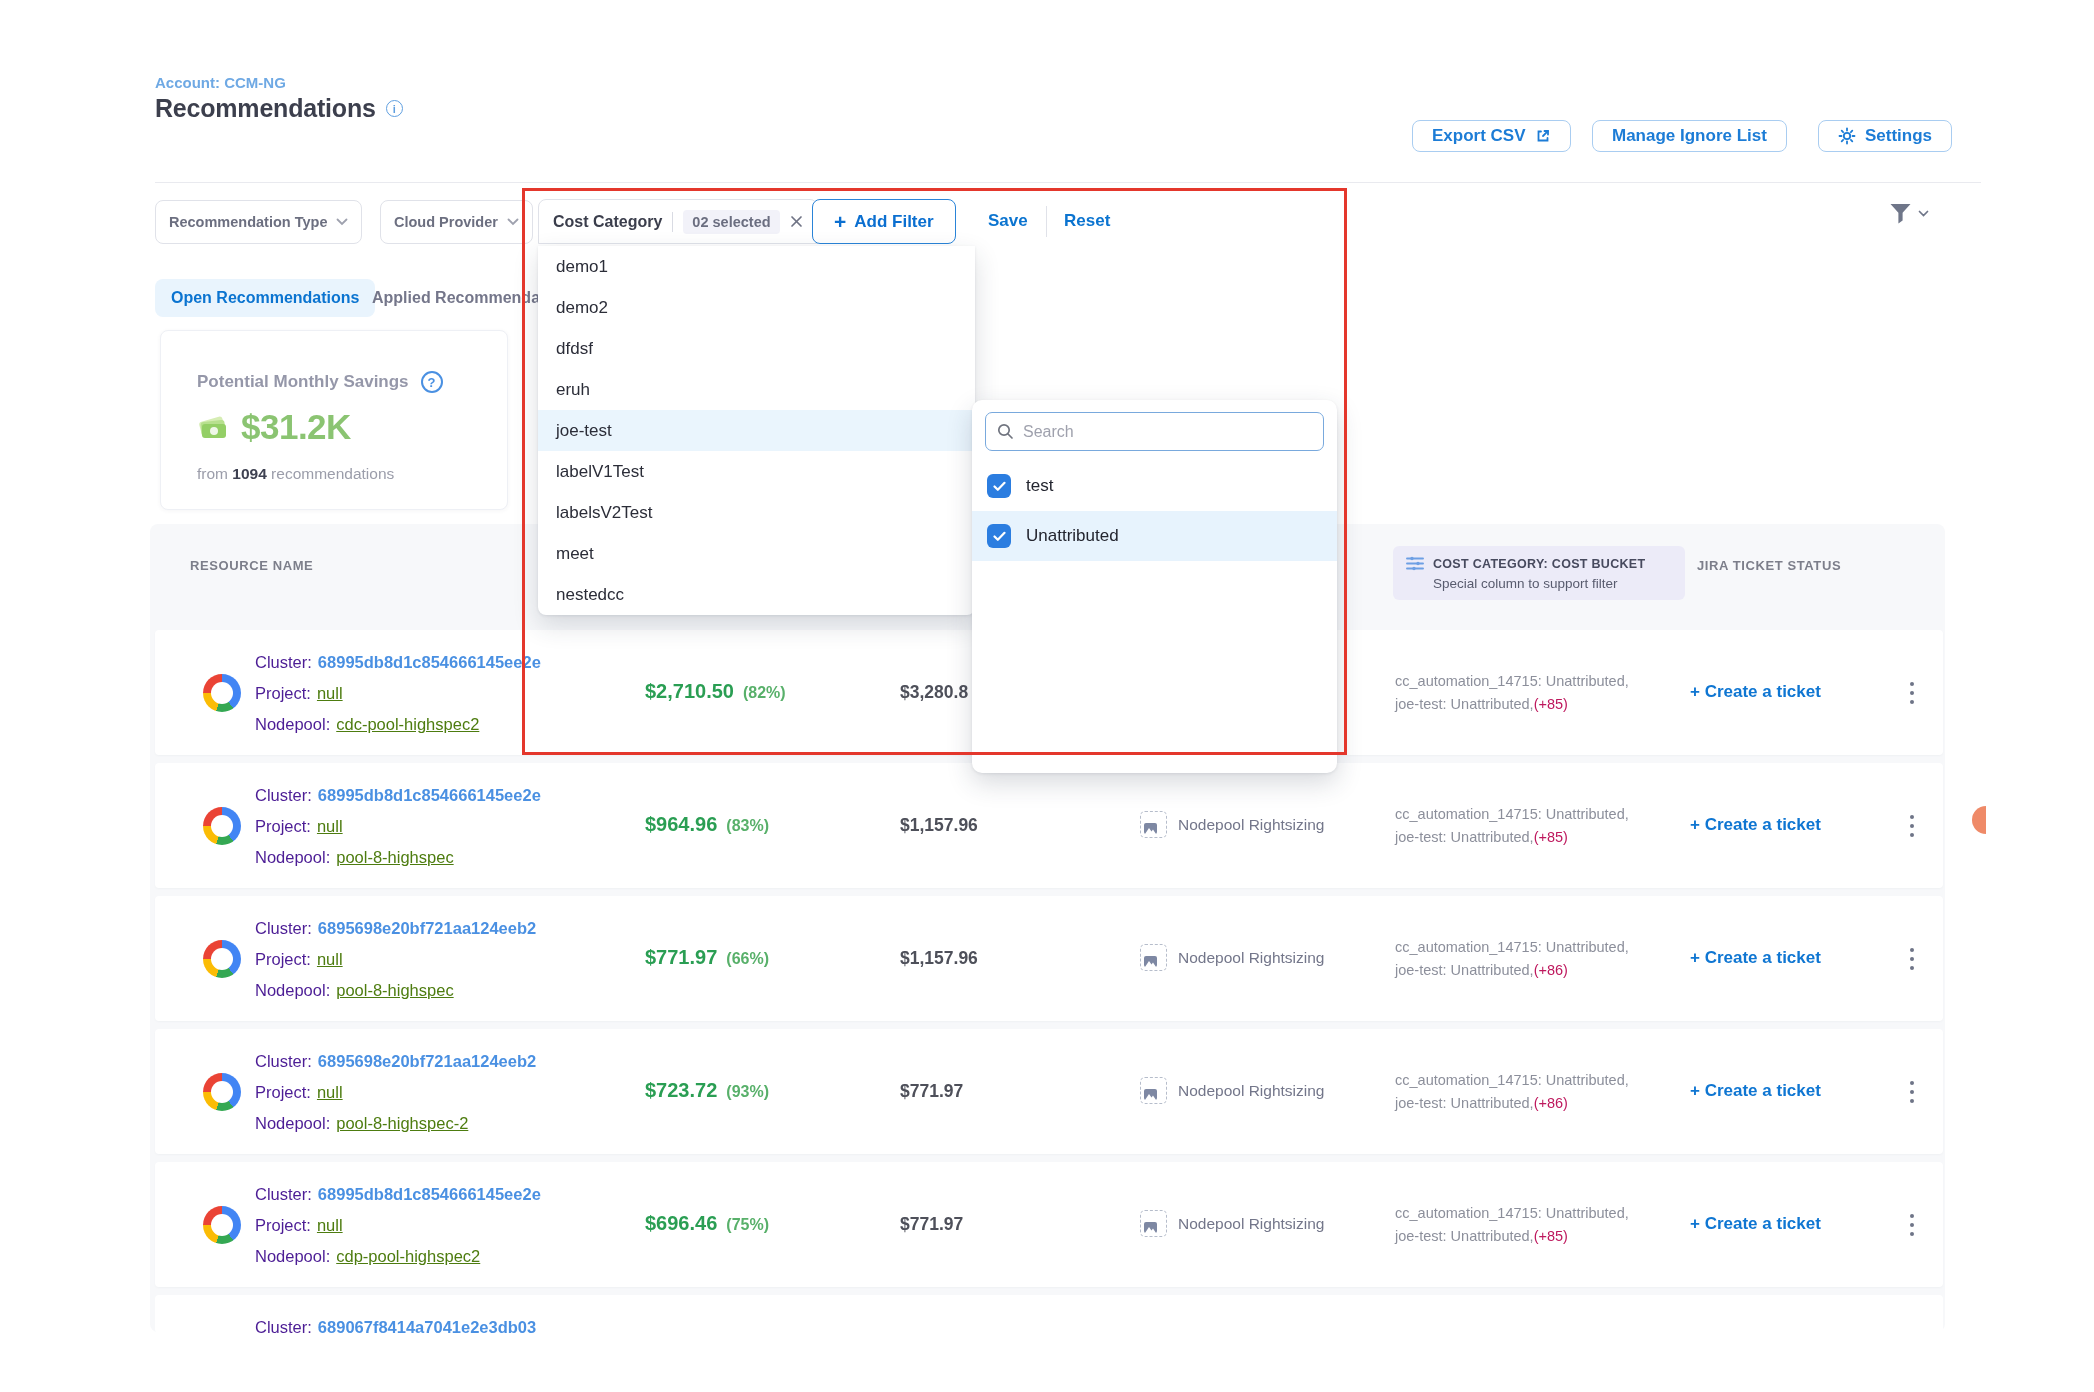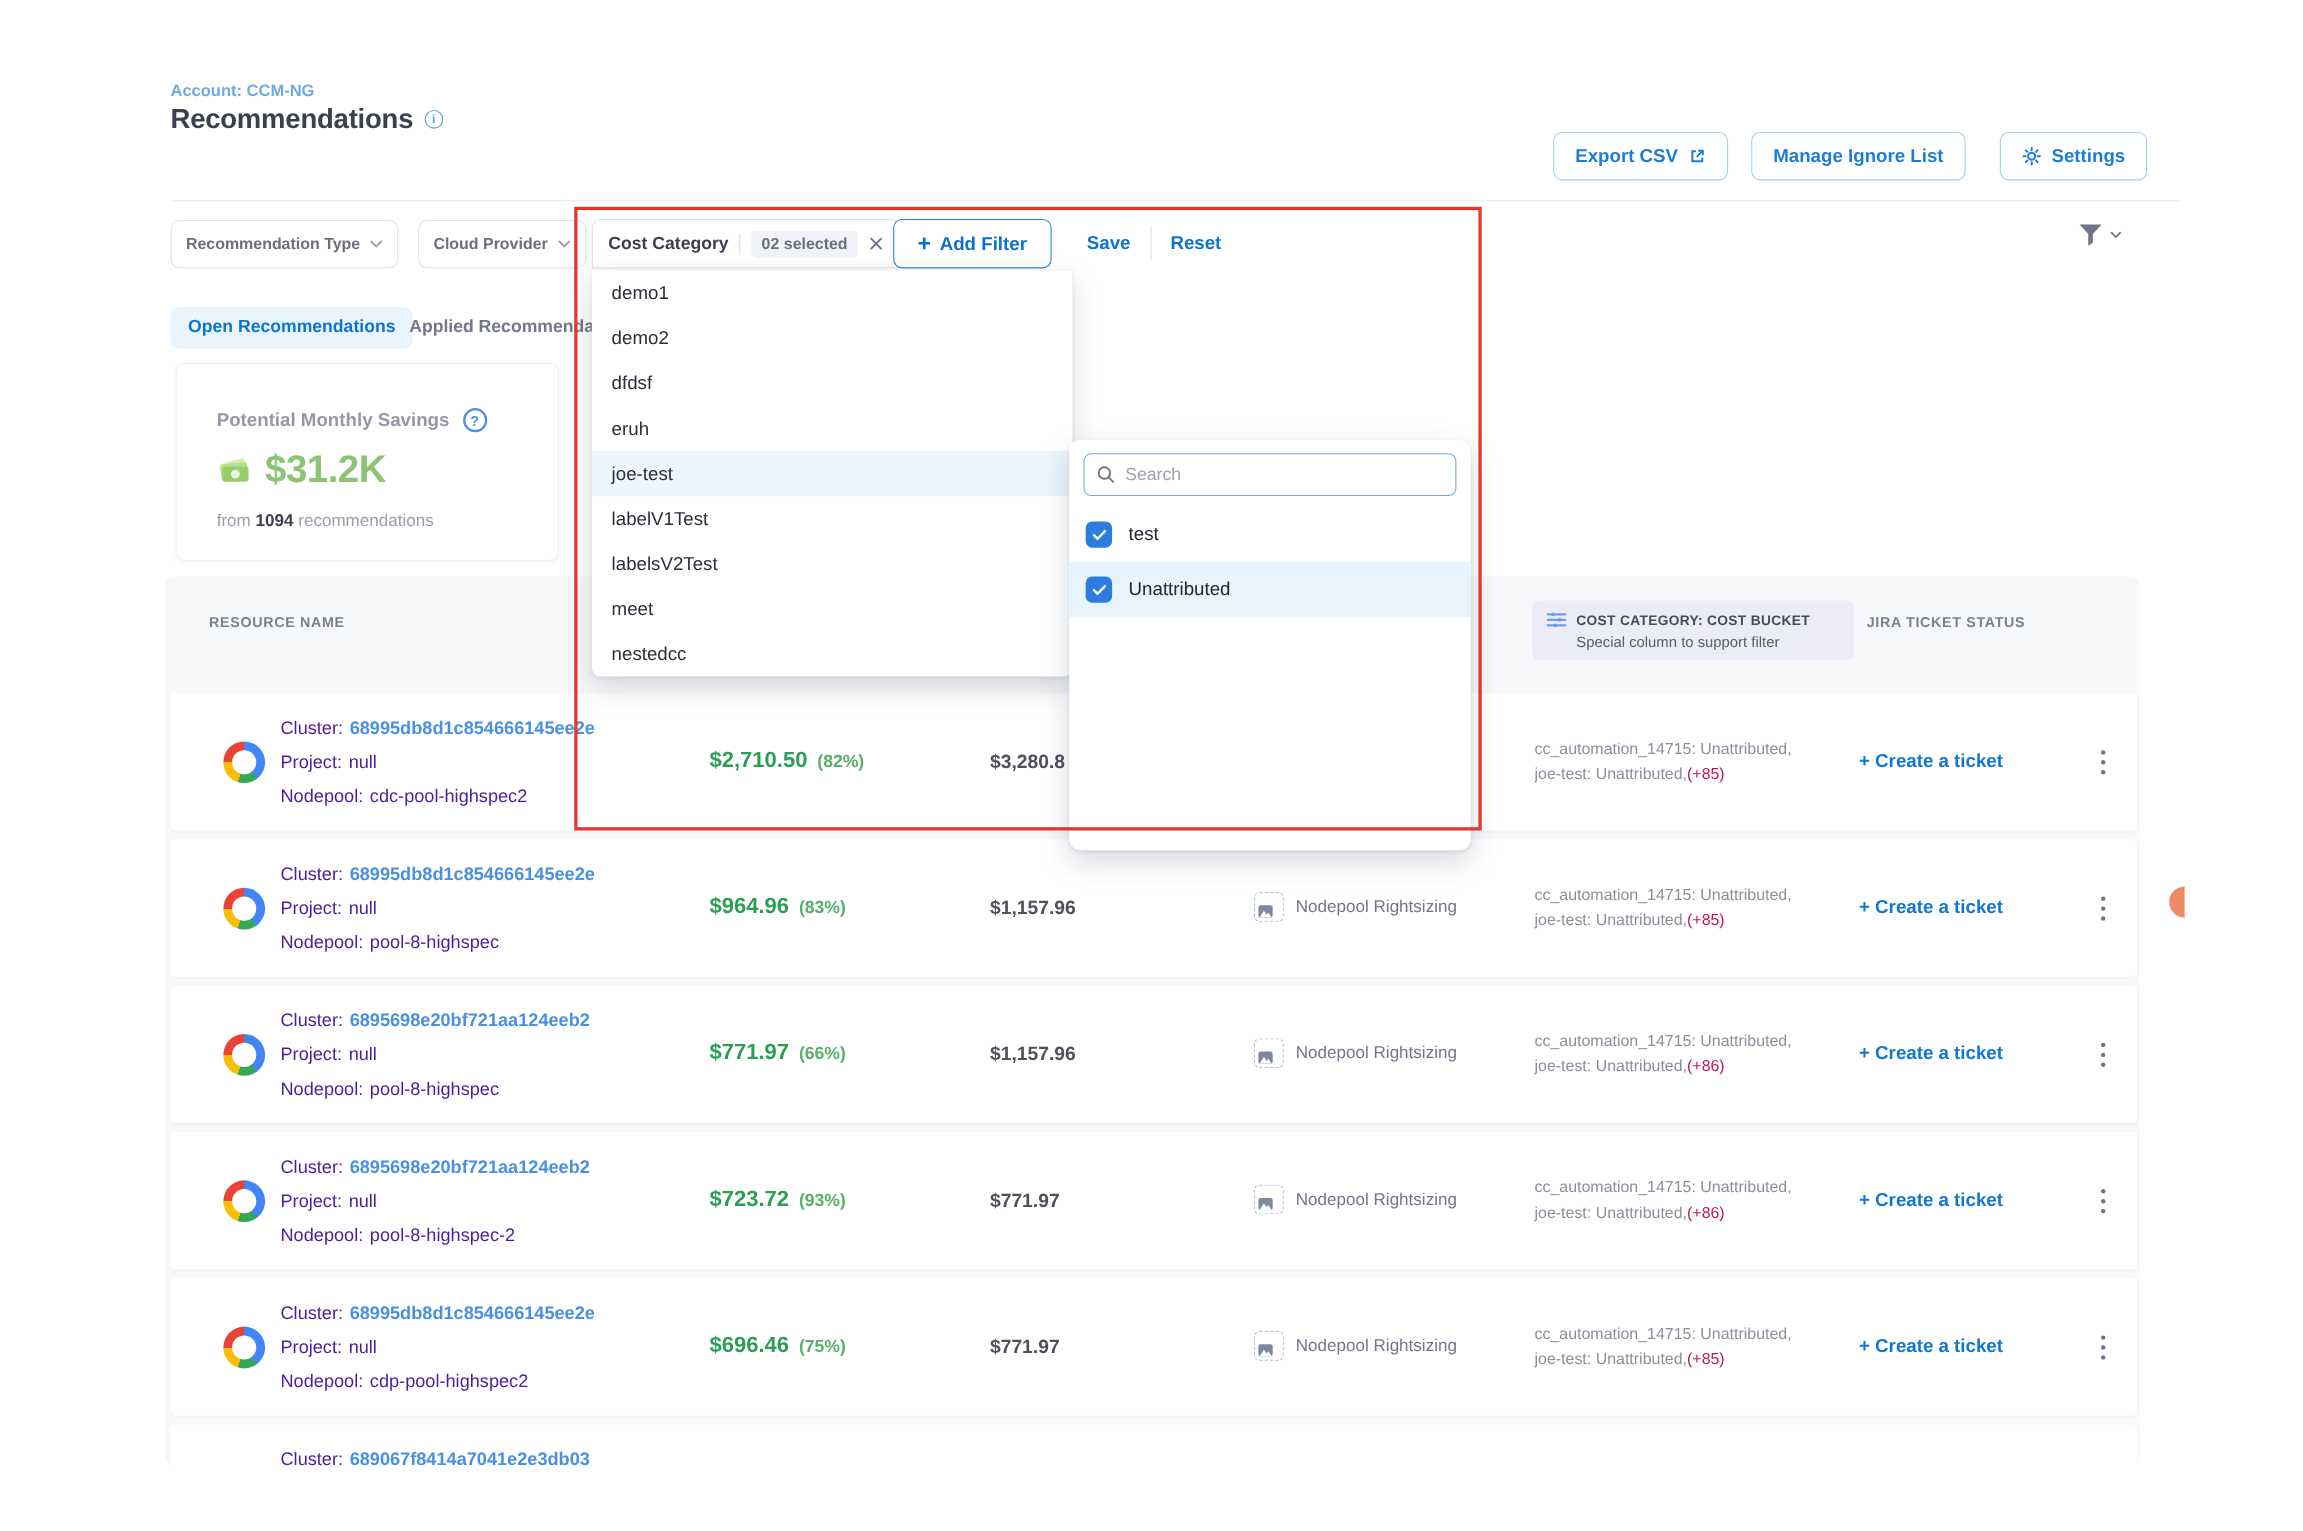--- a/index.html
+++ b/index.html
@@ -6,21 +6,21 @@
   html, body { width: 2094px; height: 1392px; overflow: hidden; }
   body { position: relative; background: #ffffff; font-family: "Liberation Sans", sans-serif; color: #3c3f4d; }
   .abs { position: absolute; }
 
   
   .account-link { left: 155px; top: 74px; font-size: 15px; font-weight: 600; color: #6fa9e4; text-align: right; }
   .page-title-row { left: 155px; top: 94px; display: flex; align-items: center; gap: 10px; }
   .page-title { font-size: 25px; font-weight: 700; color: #3c3f4d; letter-spacing: -0.2px; }
   .info-icon { width: 17px; height: 17px; border: 1.5px solid #5f9fe0; border-radius: 50%; color: #5f9fe0;
     font-size: 11px; display: flex; align-items: center; justify-content: center; font-weight: 700; }
-  .hbtn { top: 120px; height: 44px; display: inline-flex; align-items: center; gap: 9px; padding: 0 19px;
+  .hbtn { top: 120px; height: 32px; display: inline-flex; align-items: center; gap: 9px; padding: 0 19px;
     background: #fff; border: 1.5px solid #a9cdf1; border-radius: 8px; color: #1c7cd6; font-weight: 700;
     font-size: 17px; cursor: pointer; }
   .hdr-divider { left: 155px; top: 182px; width: 1826px; height: 1px; background: #e9eaef; }
 
   
   .chip { top: 200px; height: 44px; display: inline-flex; align-items: center; gap: 9px; padding: 0 13px;
     background: #fff; border: 1px solid #e0e2e9; border-radius: 8px; font-size: 14.5px; font-weight: 600;
     color: #6c6f80; cursor: pointer; }
   .chip svg { flex: 0 0 auto; }
   .cost-chip { left: 538px; top: 199px; height: 45px; display: inline-flex; align-items: center; gap: 10px;
@@ -65,21 +65,21 @@
     box-shadow: 0 1px 2px rgba(60,70,90,0.04); }
   .row.partial { height: 38px; overflow: hidden; box-shadow: none; }
   .gcp-icon { position: absolute; left: 48px; top: 44px; width: 38px; height: 38px; border-radius: 50%;
     background: conic-gradient(#4285f4 0 40%, #34a853 40% 55%, #fbbc05 55% 75%, #ea4335 75% 100%); }
   .gcp-icon::after { content: ""; position: absolute; left: 8px; top: 8px; width: 22px; height: 22px;
     border-radius: 50%; background: #fff; }
   .res-block { position: absolute; left: 100px; top: 17px; }
   .rline { height: 31px; display: flex; align-items: center; gap: 6px; font-size: 16.5px; }
   .rlabel { color: #4c1d95; }
   .rlink { color: #4a90e2; font-weight: 600; cursor: pointer; }
-  .rval { color: #4c1d95; }
+  .rval { color: #4d7c0f; text-decoration: underline; }
   .cell-savings { position: absolute; left: 490px; top: 50px; display: flex; align-items: baseline; gap: 9px; }
   .cell-savings .sval { font-size: 20px; font-weight: 700; color: #2a9e53; }
   .cell-savings .spct { font-size: 16px; font-weight: 600; color: #58b06a; }
   .cell-spend { position: absolute; left: 745px; top: 52px; font-size: 17.5px; font-weight: 700; color: #4e505a; }
   .cell-type { position: absolute; left: 985px; top: 48px; display: flex; align-items: center; gap: 11px;
     font-size: 15.5px; color: #73768a; }
   .type-icon { width: 27px; height: 27px; border: 1.6px dashed #b6bdcb; border-radius: 5px; position: relative; }
   .type-icon span { position: absolute; left: 3px; bottom: 3px; width: 13px; height: 11px; background: #7e88a3;
     border-radius: 2px; display: flex; align-items: flex-end; justify-content: center; }
   .cell-cc { position: absolute; left: 1240px; top: 40px; font-size: 14.5px; color: #8c8f9b; line-height: 23px; }

